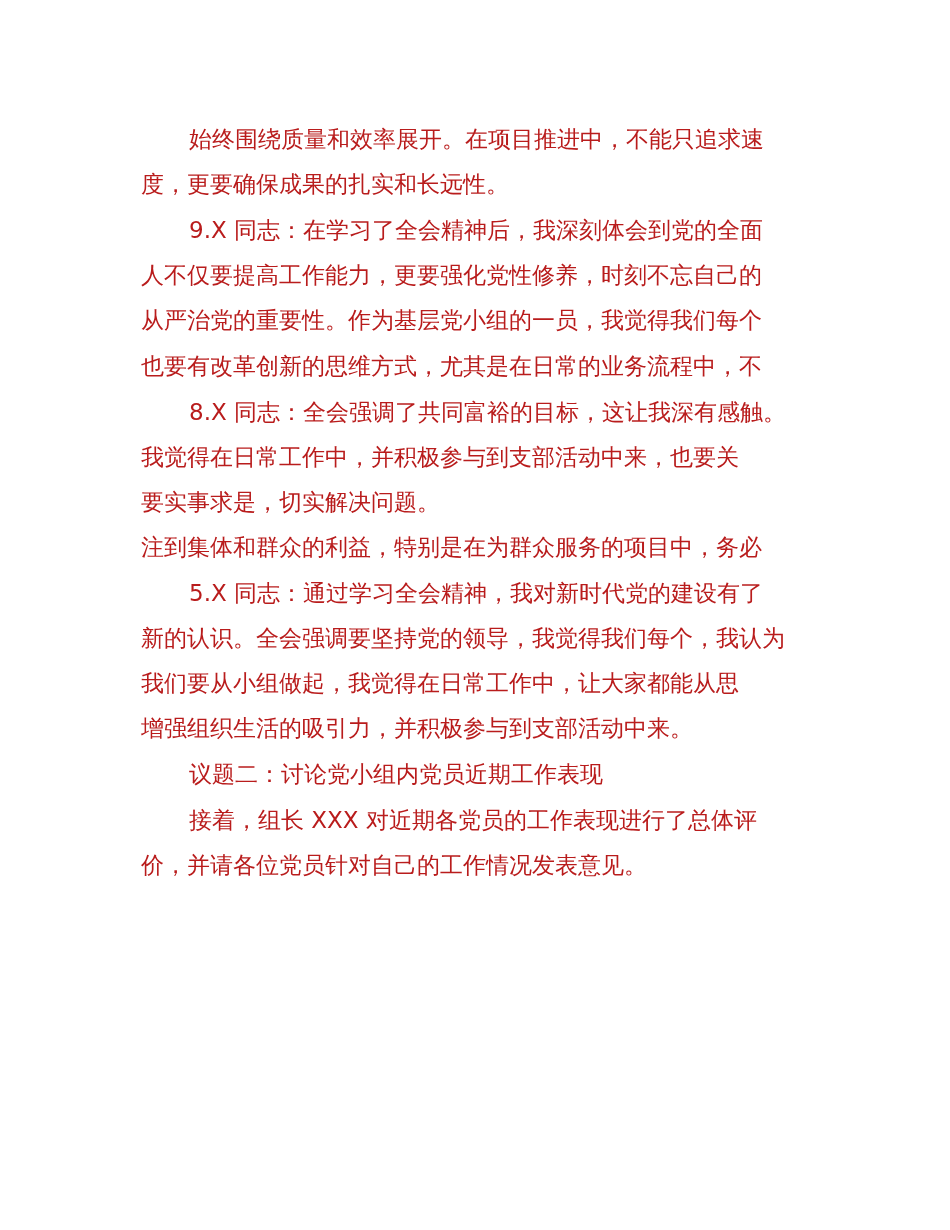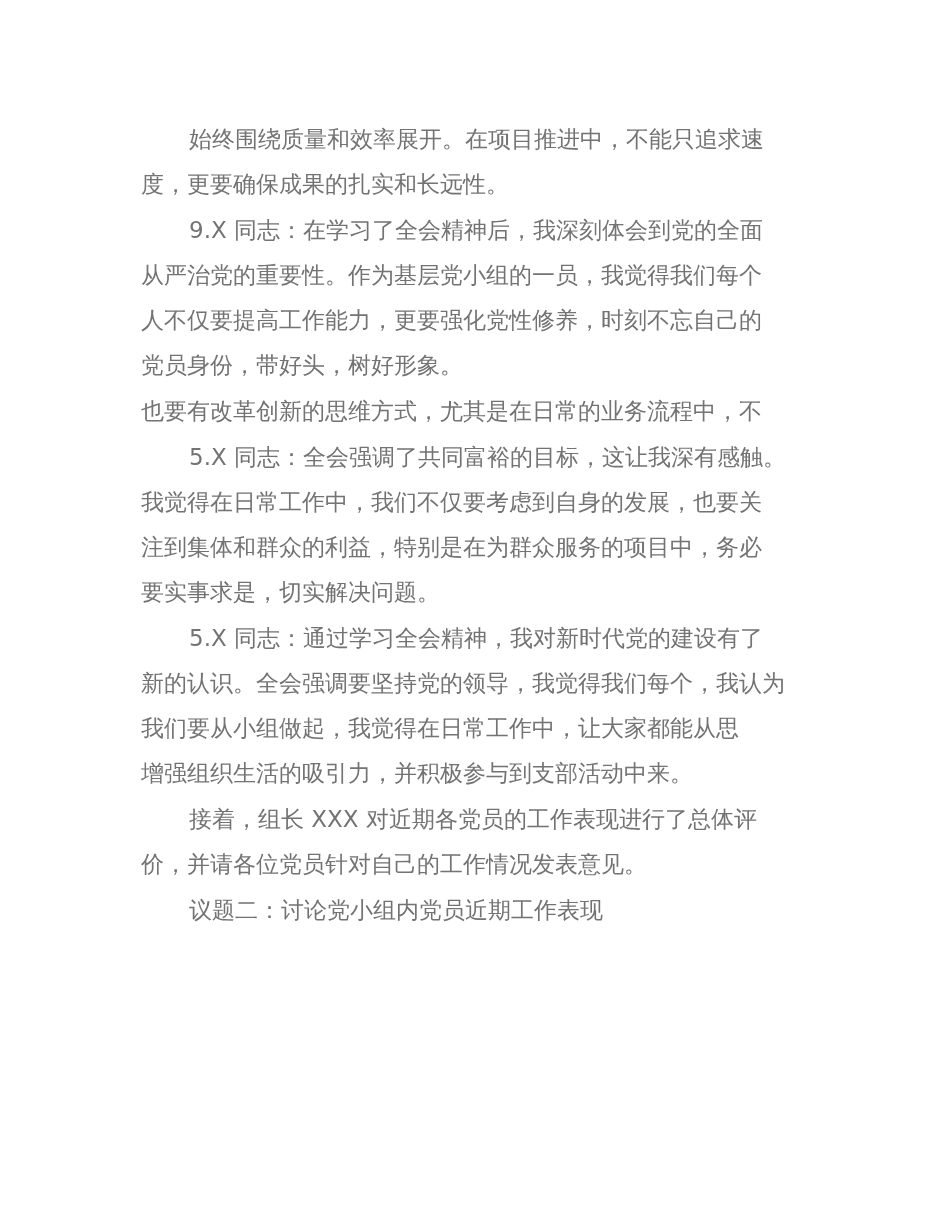--- a/index.html
+++ b/index.html
@@ -4,59 +4,58 @@
 <style>
   html, body { margin: 0; padding: 0; background: #ffffff; }
   body { width: 950px; height: 1230px; position: relative; overflow: hidden; }
   .page {
     position: absolute;
     left: 141px;
     top: 117px;
     width: 692px;
     font-family: "DejaVu Sans", sans-serif;
     font-size: 23px;
-    color: #737373;
+    color: #b91c1c;
     line-height: 45px;
   }
 </style>
 </head>
 <body>
 
 <div class="page">
   <div class="block">
     <div class="line first">始终围绕质量和效率展开。在项目推进中，不能只追求速</div>
     <div class="line">度，更要确保成果的扎实和长远性。</div>
   </div>
   <div class="block">
     <div class="line first">9.X 同志：在学习了全会精神后，我深刻体会到党的全面</div>
+    <div class="line">人不仅要提高工作能力，更要强化党性修养，时刻不忘自己的</div>
     <div class="line">从严治党的重要性。作为基层党小组的一员，我觉得我们每个</div>
-    <div class="line">人不仅要提高工作能力，更要强化党性修养，时刻不忘自己的</div>
-    <div class="line">党员身份，带好头，树好形象。</div>
   </div>
   <div class="block">
     <div class="line">也要有改革创新的思维方式，尤其是在日常的业务流程中，不</div>
   </div>
   <div class="block">
-    <div class="line first">5.X 同志：全会强调了共同富裕的目标，这让我深有感触。</div>
-    <div class="line">我觉得在日常工作中，我们不仅要考虑到自身的发展，也要关</div>
+    <div class="line first">8.X 同志：全会强调了共同富裕的目标，这让我深有感触。</div>
+    <div class="line">我觉得在日常工作中，并积极参与到支部活动中来，也要关</div>
+    <div class="line">要实事求是，切实解决问题。</div>
     <div class="line">注到集体和群众的利益，特别是在为群众服务的项目中，务必</div>
-    <div class="line">要实事求是，切实解决问题。</div>
   </div>
   <div class="block">
     <div class="line first">5.X 同志：通过学习全会精神，我对新时代党的建设有了</div>
     <div class="line">新的认识。全会强调要坚持党的领导，我觉得我们每个，我认为</div>
     <div class="line">我们要从小组做起，我觉得在日常工作中，让大家都能从思</div>
     <div class="line">增强组织生活的吸引力，并积极参与到支部活动中来。</div>
   </div>
   <div class="block">
+    <div class="line first">议题二：讨论党小组内党员近期工作表现</div>
+  </div>
+  <div class="block">
     <div class="line first">接着，组长 XXX 对近期各党员的工作表现进行了总体评</div>
     <div class="line">价，并请各位党员针对自己的工作情况发表意见。</div>
-  </div>
-  <div class="block">
-    <div class="line first">议题二：讨论党小组内党员近期工作表现</div>
   </div>
 </div>
 
 <style>
   .block { margin: 0; }
   .block + .block { margin-top: 0; }
   .line { white-space: nowrap; height: 45px; line-height: 45px; }
   .line.first { padding-left: 48px; }
   .block { margin-bottom: 1px; }
 </style>

